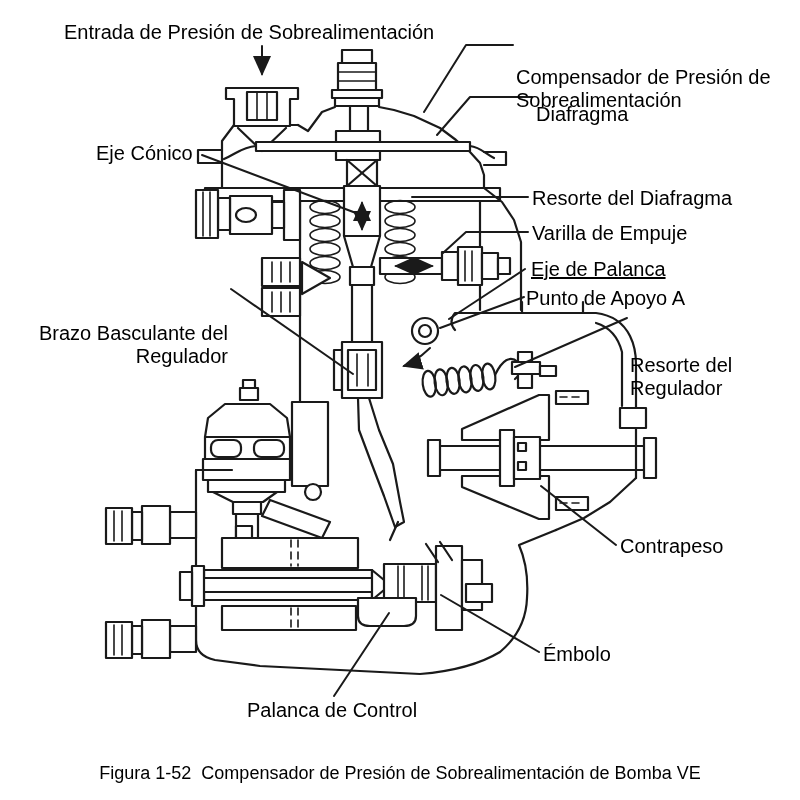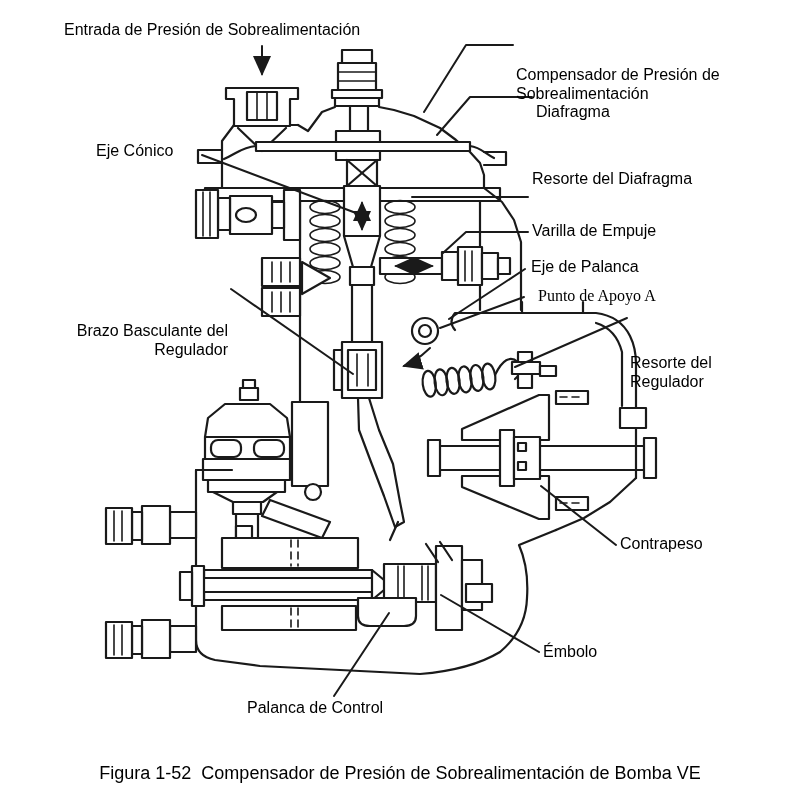--- a/index.html
+++ b/index.html
@@ -10,21 +10,21 @@
     font-family:"Liberation Sans", sans-serif;
   }
   svg.draw { position:absolute; left:0; top:0; color:var(--line,#1a1a1a); }
   .ln { fill:none; stroke:currentColor; stroke-width:2.2; stroke-linejoin:round; stroke-linecap:round; }
   .wh { fill:#ffffff; stroke:currentColor; stroke-width:2.2; stroke-linejoin:round; }
   .thin { stroke-width:1.6; }
   .dash { stroke-dasharray:7 5; }
   .lead { fill:none; stroke:currentColor; stroke-width:2; stroke-linejoin:round; stroke-linecap:round; }
   .lbl {
     position:absolute; color:var(--text,#000);
-    font-size:16px; line-height:1.16; white-space:nowrap;
+    font-size:20px; line-height:1.16; white-space:nowrap;
   }
   .lbl.wrap { white-space:normal;margin-top:46px; }
   .lbl.right { text-align:right; }
   .caption {
     position:absolute; left:0; right:0; top:763px; text-align:center;
     color:var(--text,#000); font-size:18px; white-space:pre;
   }
 </style>
 </head>
 <body>
@@ -283,27 +283,27 @@
   </svg>
 
   <div class="lbl" style="left:64px; top:21px;">Entrada de Presión de Sobrealimentación</div>
 
   <div class="lbl wrap" style="left:516px; top:20px; width:262px;">Compensador de Presión de Sobrealimentación</div>
 
   <div class="lbl" style="left:536px; top:103px;">Diafragma</div>
 
   <div class="lbl" style="left:96px; top:142px;text-align:right;">Eje Cónico</div>
 
-  <div class="lbl" style="left:532px; top:170px;">Resorte del Diafragma</div>
+  <div class="lbl" style="left:532px; top:187px;">Resorte del Diafragma</div>
 
   <div class="lbl" style="left:532px; top:222px;">Varilla de Empuje</div>
 
-  <div class="lbl" style="left:531px; top:258px;">Eje de Palanca</div>
-
-  <div class="lbl" style="left:538px; top:287px;font-family:Liberation Serif, serif;">Punto de Apoyo A</div>
+  <div class="lbl" style="left:531px; top:258px;text-decoration:underline;">Eje de Palanca</div>
+
+  <div class="lbl" style="left:526px; top:287px;">Punto de Apoyo A</div>
 
   <div class="lbl wrap right" style="left:28px; top:276px; width:200px;">Brazo Basculante del Regulador</div>
 
   <div class="lbl wrap" style="left:630px; top:308px; width:118px;">Resorte del Regulador</div>
 
   <div class="lbl" style="left:620px; top:535px;">Contrapeso</div>
 
   <div class="lbl" style="left:543px; top:643px;">Émbolo</div>
 
   <div class="lbl" style="left:247px; top:699px;">Palanca de Control</div>

